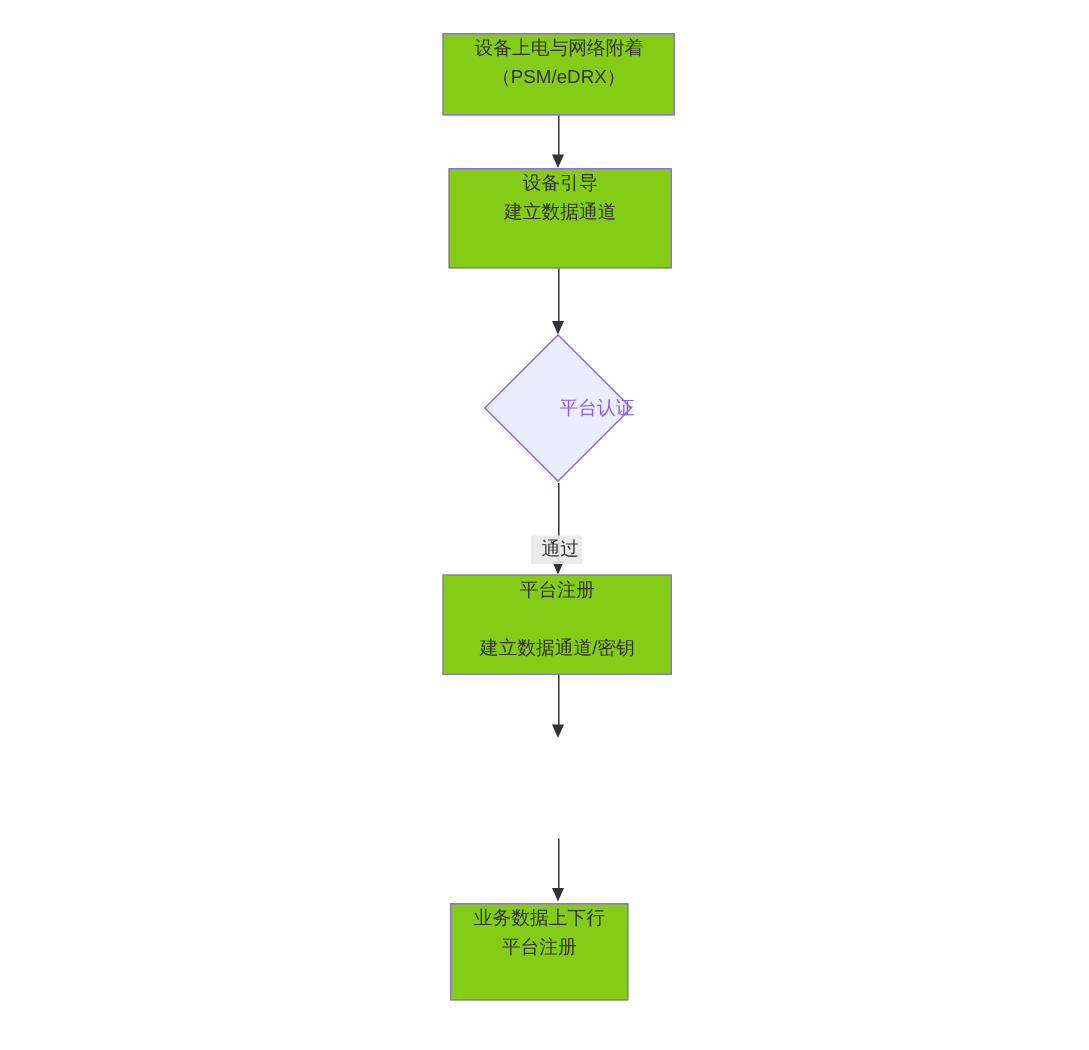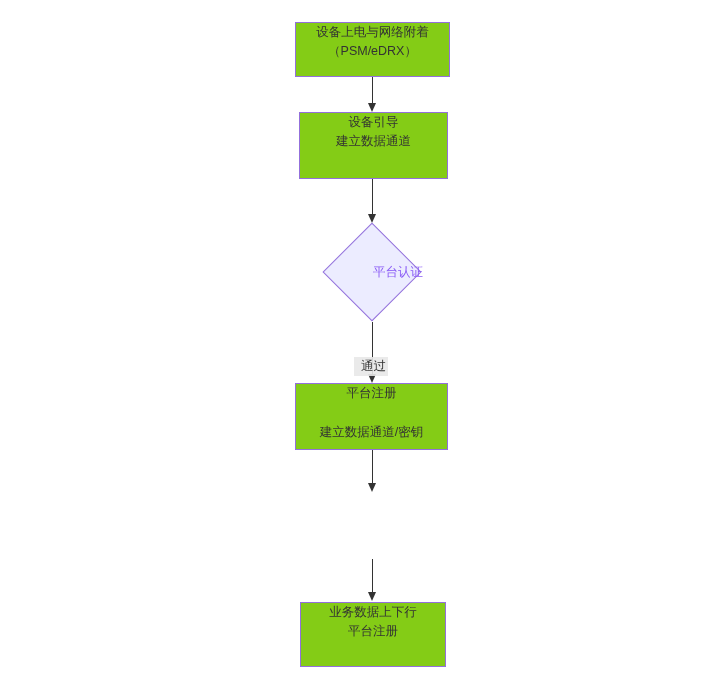--- a/index.html
+++ b/index.html
@@ -101,18 +101,18 @@
     <div>建立数据通道/密钥</div>
   </div>
 
   <div class="aline" style="left:372px; top:450px; height:34px;"></div>
   <div class="ahead" style="left:368px; top:483px;"></div>
 
 
   <div class="aline" style="left:372px; top:559px; height:34px;"></div>
   <div class="ahead" style="left:368px; top:592px;"></div>
 
-  <div class="node" style="left:300px; top:602px; width:146px; height:65px;">
+  <div class="node" style="left:300px; top:602px; width:119px; height:65px;">
     <div>业务数据上下行</div>
     <div>平台注册</div>
   </div>
 
 </div>
 
 </body></html>

